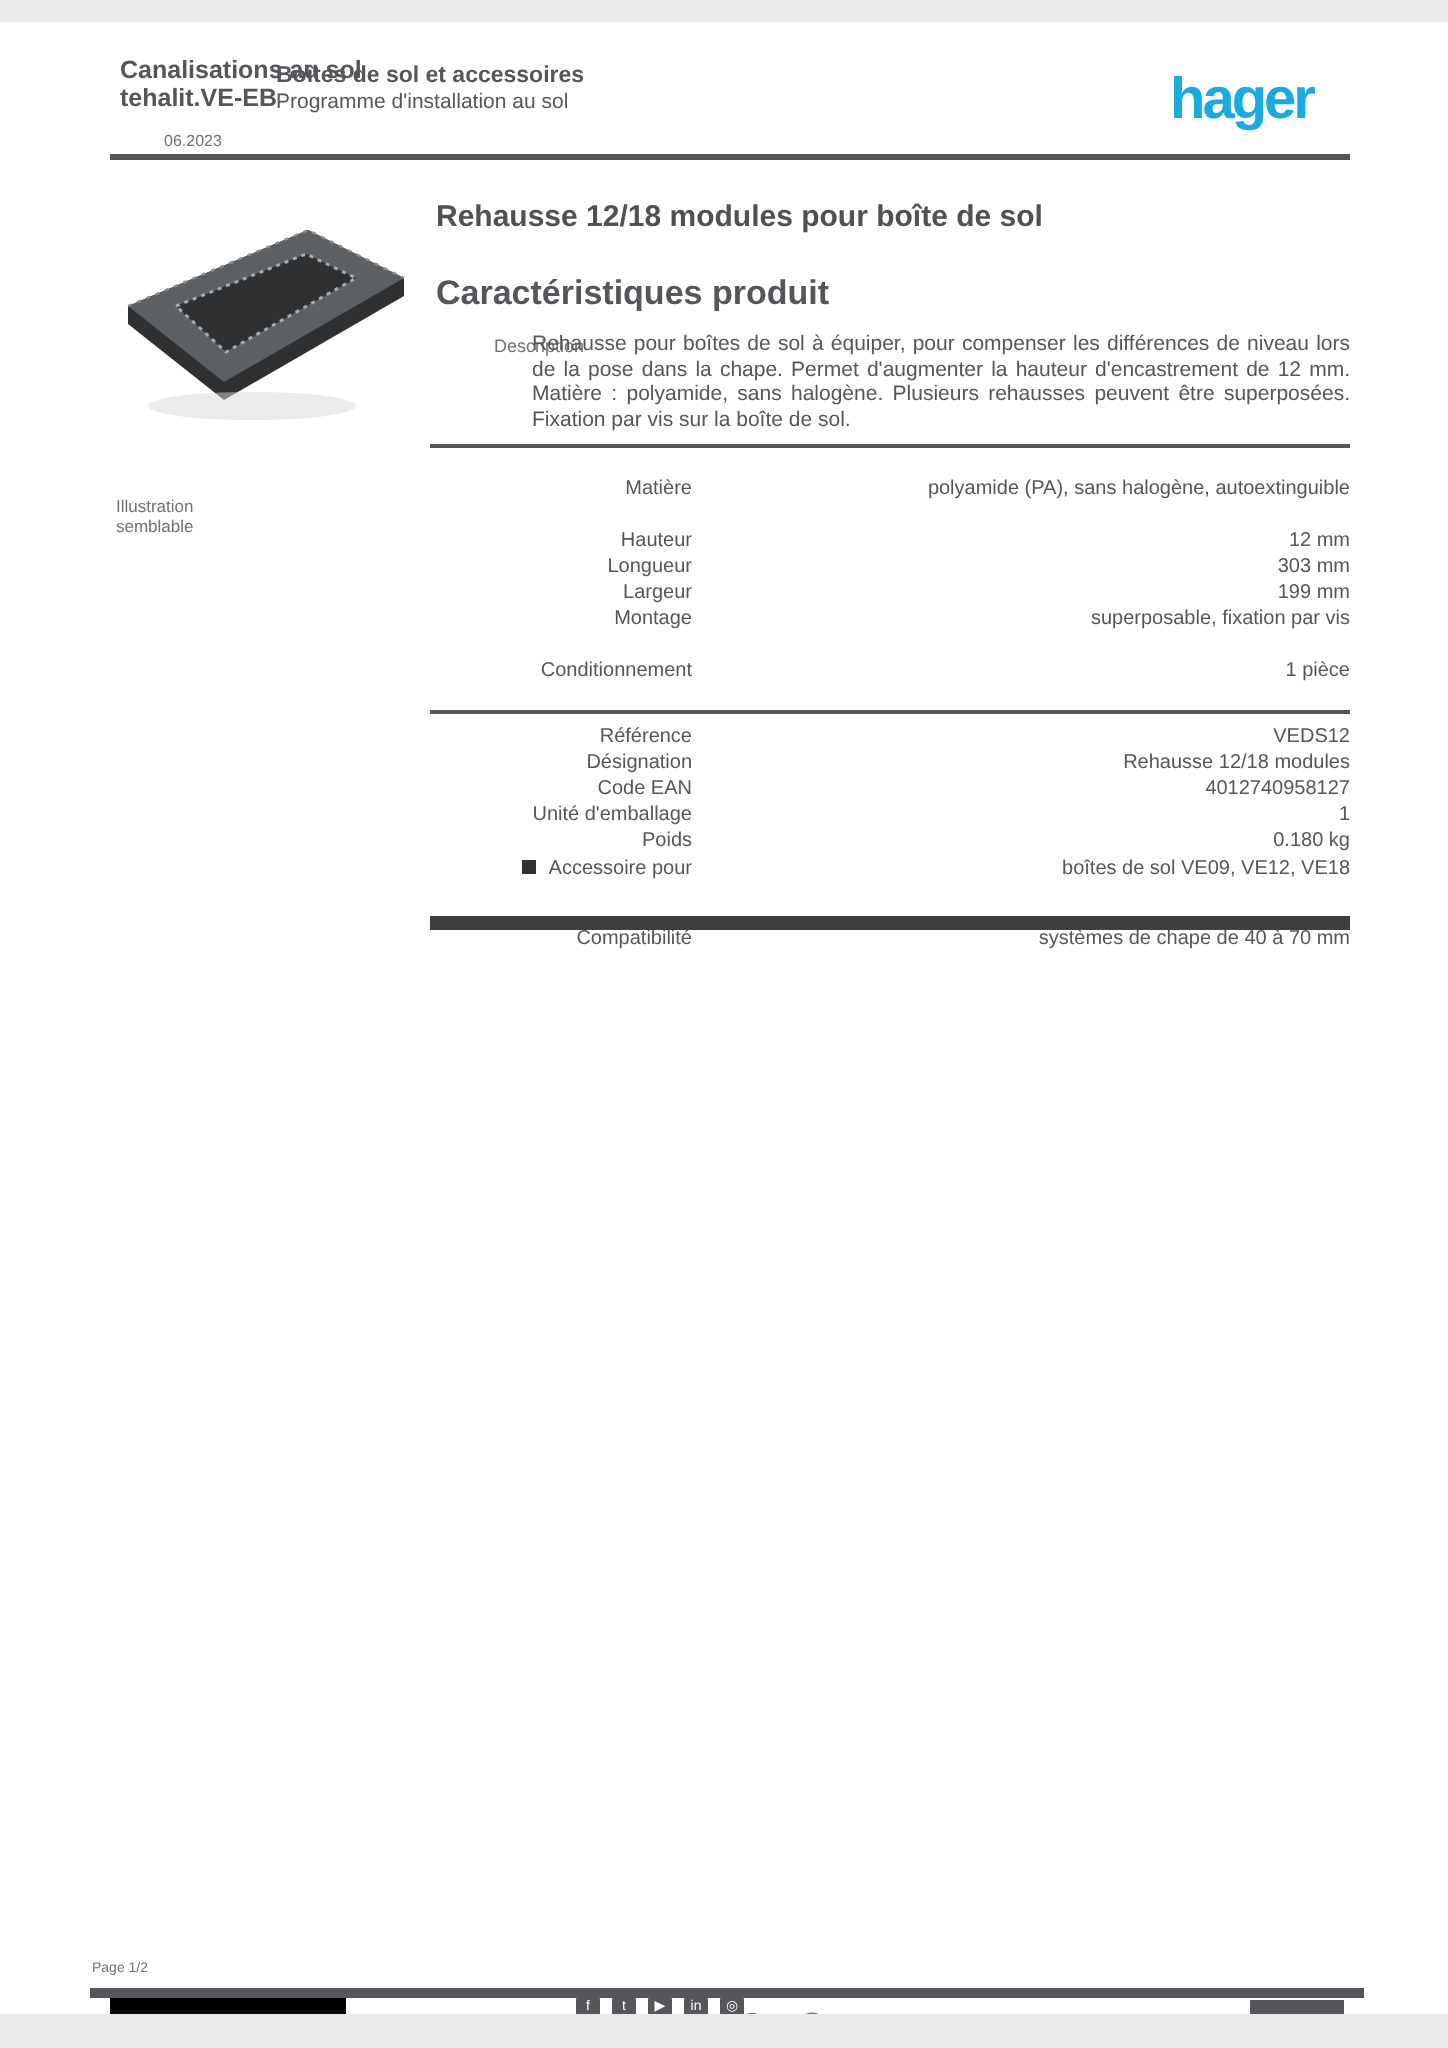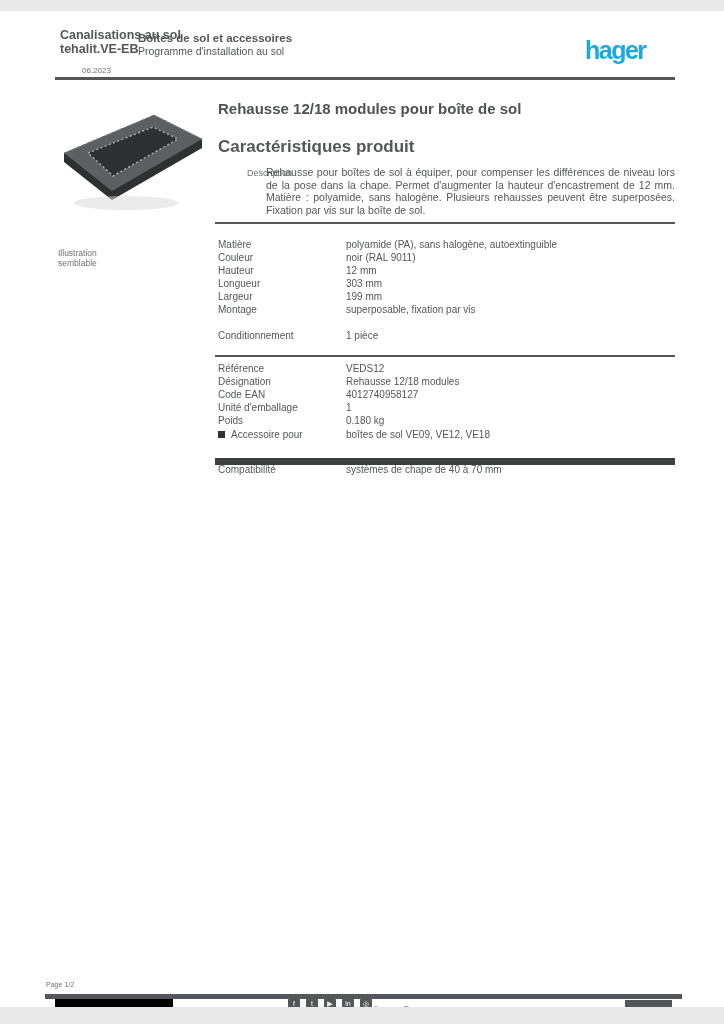--- a/index.html
+++ b/index.html
@@ -9,31 +9,31 @@
     margin:11px auto;
   }
   .abs{position:absolute;}
   
   .hdr-block{left:60px;top:18px;width:150px;font-size:12.5px;font-weight:bold;line-height:13.5px;color:#54565a;}
   .hdr-right{left:138px;top:20px;width:250px;}
   .hdr-right .l1{font-size:11.5px;font-weight:bold;line-height:14px;}
   .hdr-right .l2{font-size:10.5px;line-height:13px;}
   .hdr-date{left:70px;top:55px;font-size:8px;color:#6f7174;padding-left:12px;}
   .hdr-rule{left:55px;top:66px;width:620px;height:3px;background:#54565a;}
-  .logo{left:585px;top:24px;font-size:25px;font-weight:bold;letter-spacing:-1.5px;color:#19aae1;line-height:30px;}
+  .logo{left:585px;top:24px;font-size:29px;font-weight:bold;letter-spacing:-1.5px;color:#19aae1;line-height:30px;}
   
   .prod-img{left:56px;top:92px;width:154px;height:120px;}
   .prod-caption{left:58px;top:238px;width:66px;font-size:8.5px;line-height:9.5px;color:#6f7174;}
   
   .m-title{left:218px;top:89px;width:310px;font-size:15px;font-weight:bold;line-height:17px;color:#4f5154;}
   .m-sub{left:218px;top:126px;width:220px;font-size:17px;font-weight:bold;}
   .desc-label{left:218px;top:157px;width:44px;font-size:9px;line-height:10.5px;color:#6f7174;padding-left:29px;}
   .desc-text{left:266px;top:155px;width:409px;font-size:10.5px;line-height:12.5px;text-align:justify;color:#54565a;}
   .rule-thin{left:215px;width:460px;height:2px;background:#54565a;}
-  .spec-row{left:218px;width:457px;height:13px;display:flex;font-size:10px;line-height:12px;color:#54565a;}
+  .spec-row{left:218px;width:457px;height:13px;display:flex;font-size:10px;line-height:12px;color:#54565a;text-align:right;}
   .spec-row .lbl{width:128px;flex:none;}
   .spec-row .val{flex:1;}
   .bullet-sq{display:inline-block;width:7px;height:7px;background:#2f3133;margin-right:6px;}
   .end-bar{left:215px;top:447px;width:460px;height:7px;background:#3c3e40;}
   
   .f-note{left:46px;top:970px;font-size:7px;color:#6f7174;}
   .f-rule{left:45px;top:983px;width:637px;height:5px;background:#54565a;}
   .f-white{left:55px;top:988px;width:118px;height:28px;background:#000000;}
   .f-site{padding:8px 0 0 2px;font-size:10.5px;color:#6f7174;}
   .f-social{left:288px;top:987px;display:flex;gap:6px;}
@@ -74,24 +74,20 @@
   <div class="abs m-title">Rehausse 12/18 modules pour boîte de sol</div>
   <div class="abs m-sub">Caractéristiques produit</div>
 
   <div class="abs desc-label">Description</div>
   <div class="abs desc-text">Rehausse pour boîtes de sol à équiper, pour compenser les différences de niveau lors de la pose dans la chape. Permet d'augmenter la hauteur d'encastrement de 12 mm. Matière : polyamide, sans halogène. Plusieurs rehausses peuvent être superposées. Fixation par vis sur la boîte de sol.</div>
   <div class="abs rule-thin" style="top:211px"></div>
 
   <div class="abs spec-row" style="top:228px">
     <span class="lbl">Matière</span>
     <span class="val">polyamide (PA), sans halogène, autoextinguible</span>
-  </div>
-  <div class="abs spec-row" style="top:241px">
-    <span class="lbl">Couleur</span>
-    <span class="val">noir (RAL 9011)</span>
   </div>
   <div class="abs spec-row" style="top:254px">
     <span class="lbl">Hauteur</span>
     <span class="val">12 mm</span>
   </div>
   <div class="abs spec-row" style="top:267px">
     <span class="lbl">Longueur</span>
     <span class="val">303 mm</span>
   </div>
   <div class="abs spec-row" style="top:280px">

